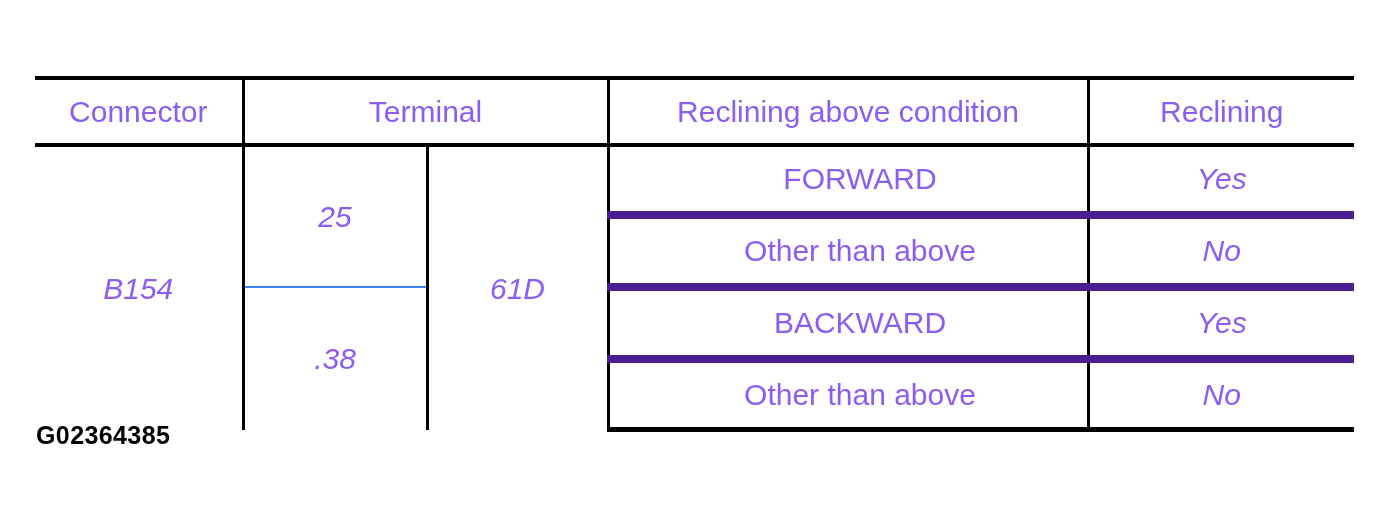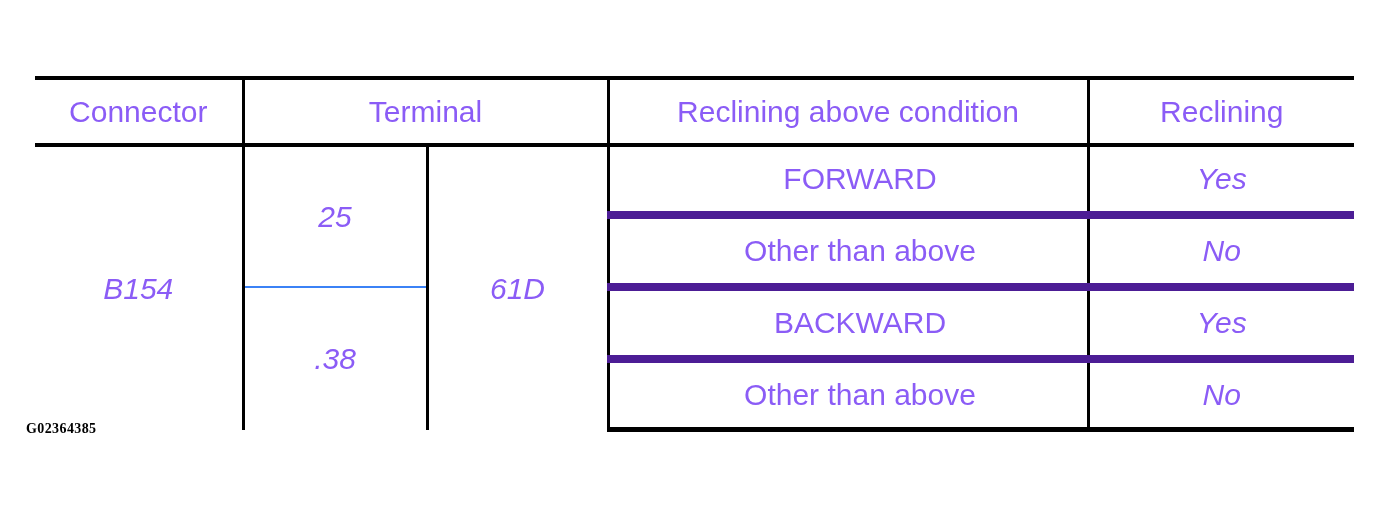--- a/index.html
+++ b/index.html
@@ -71,27 +71,26 @@
 
   
   .last-row td { border-bottom: 5px solid #000000; }
 
   
   .term-split-bottom { border-bottom: 2px solid #3b82f6; }
 
   
   #figure-caption {
     position: absolute;
-    left: 26px;
+    left: 36px;
     top: 421px;
-    font-size: 14px;
+    font-size: 25px;
     font-weight: bold;
     letter-spacing: 0.4px;
     white-space: nowrap;
-    font-family: Liberation Serif, serif;
   }
 </style>
 </head>
 <body>
 
 <table id="spec-table">
   <colgroup>
     <col class="col-connector">
     <col class="col-term-a">
     <col class="col-term-b">

